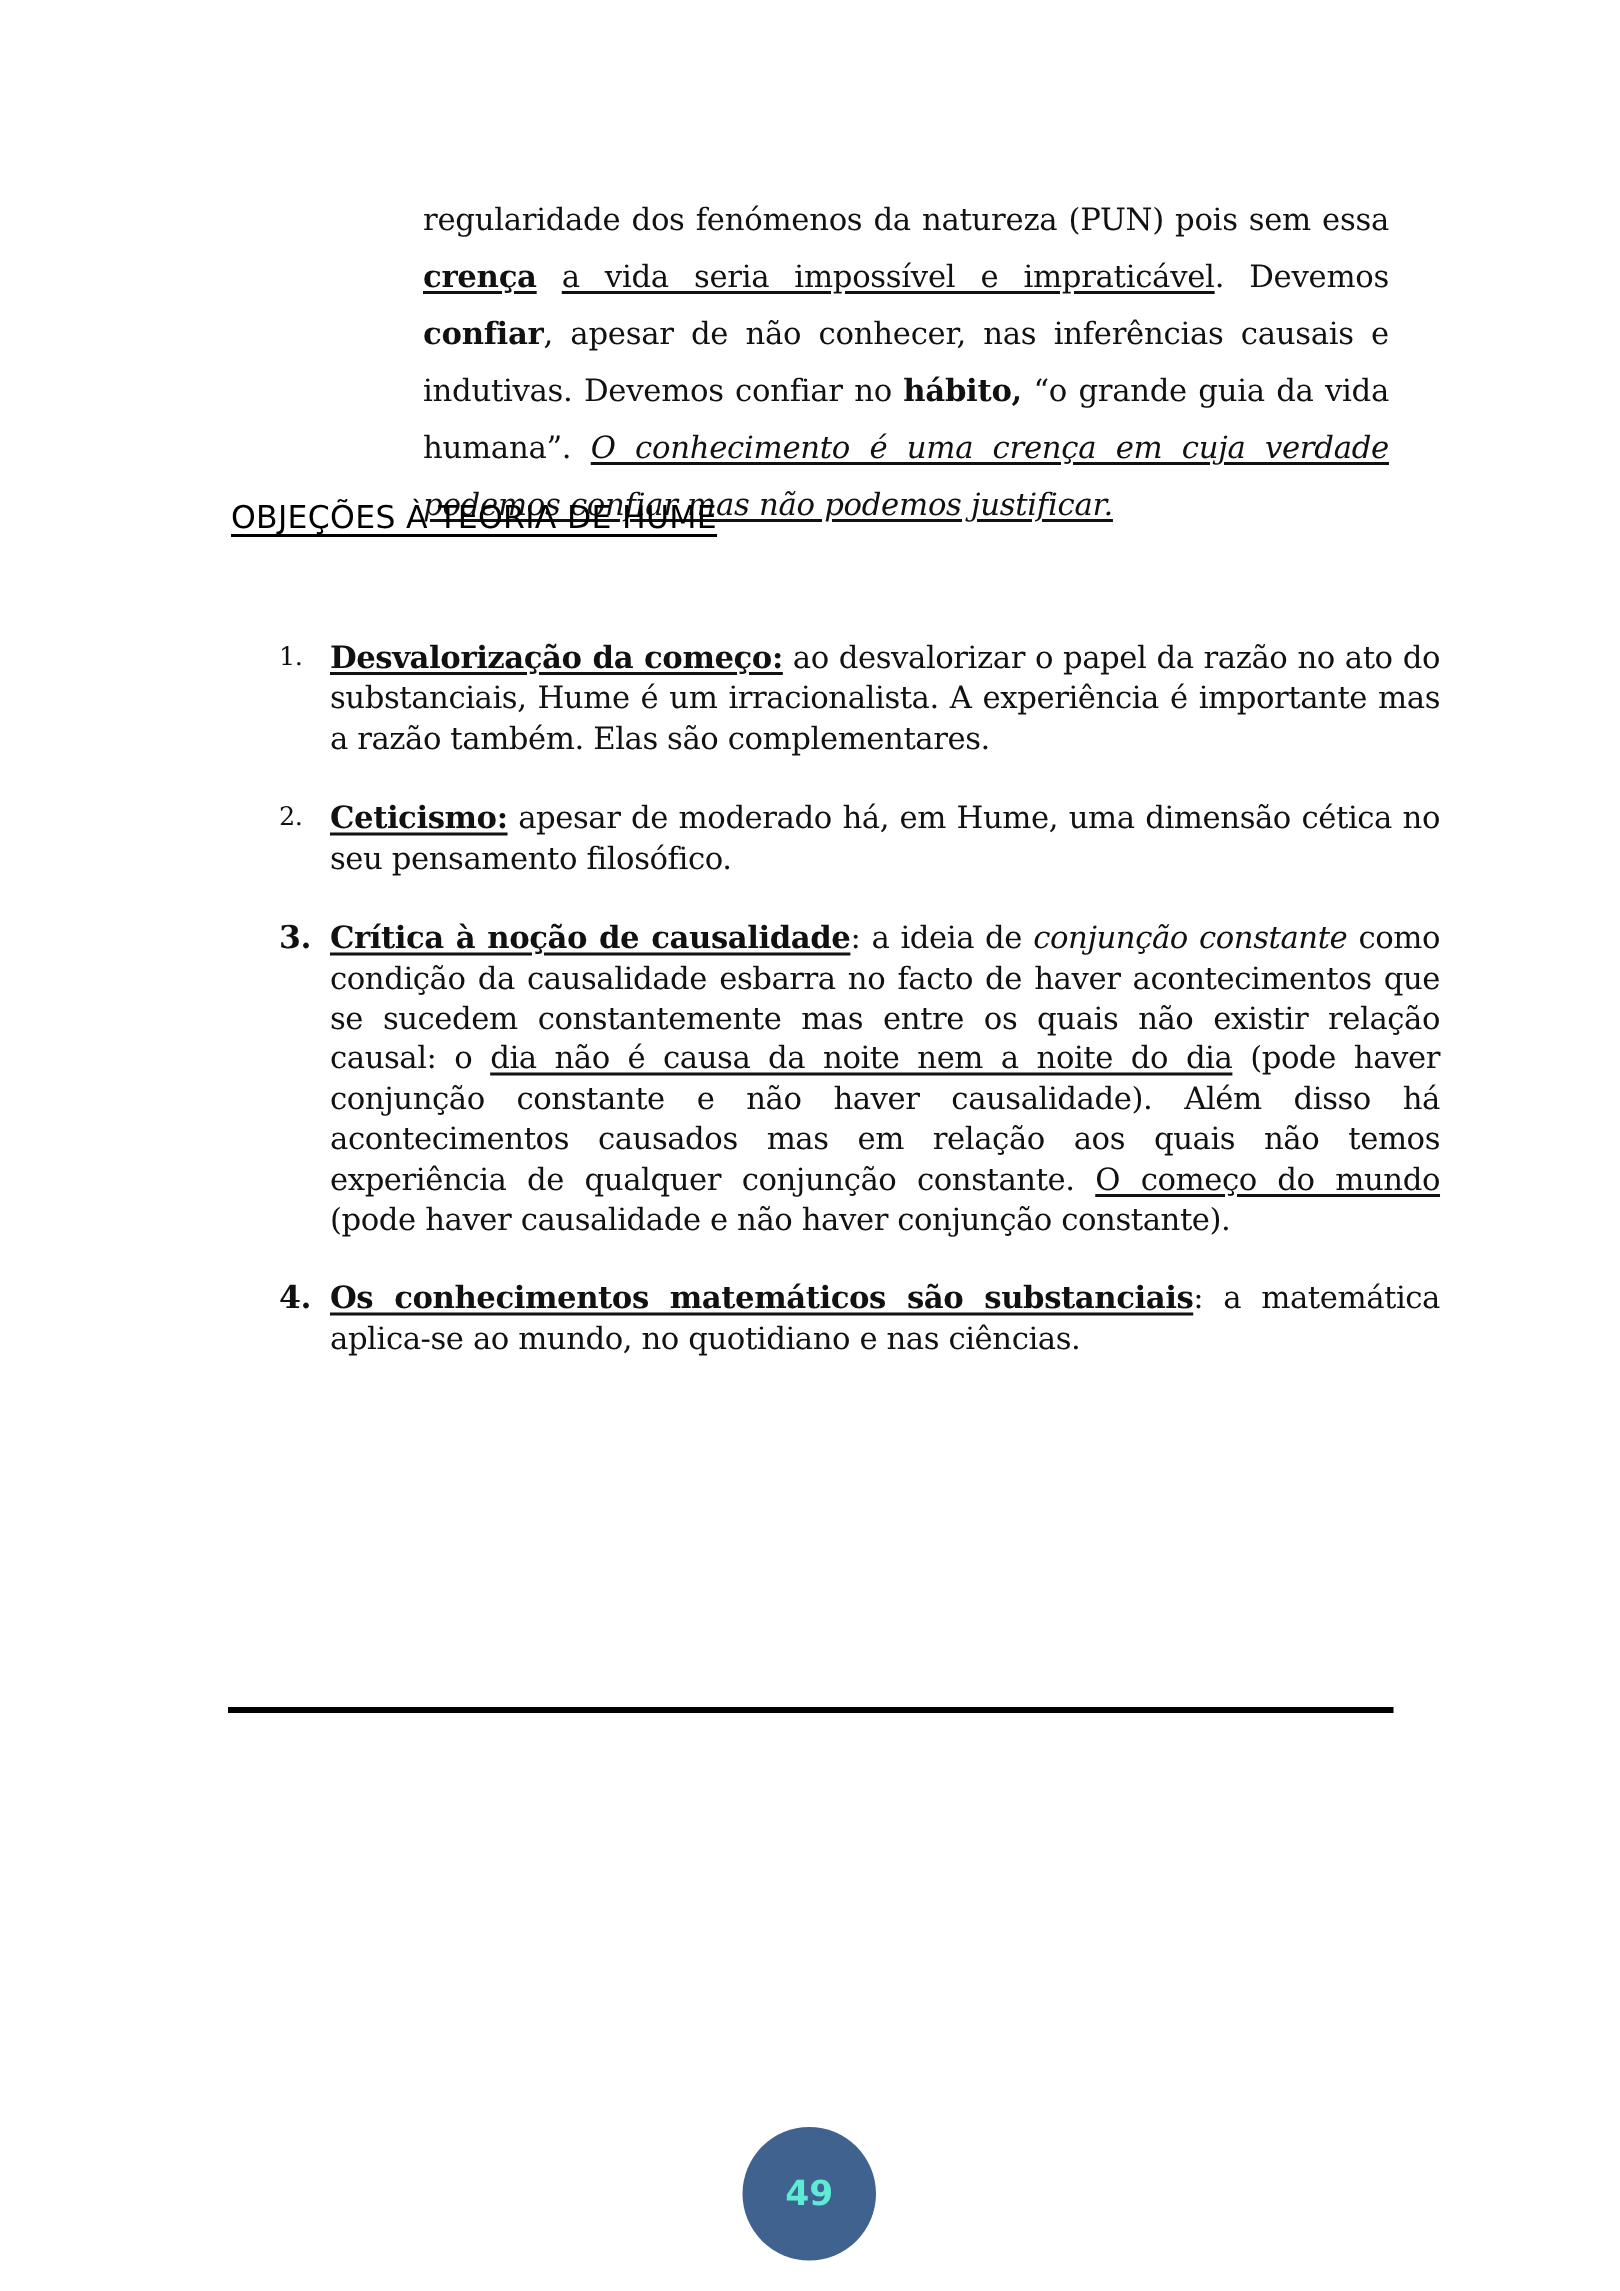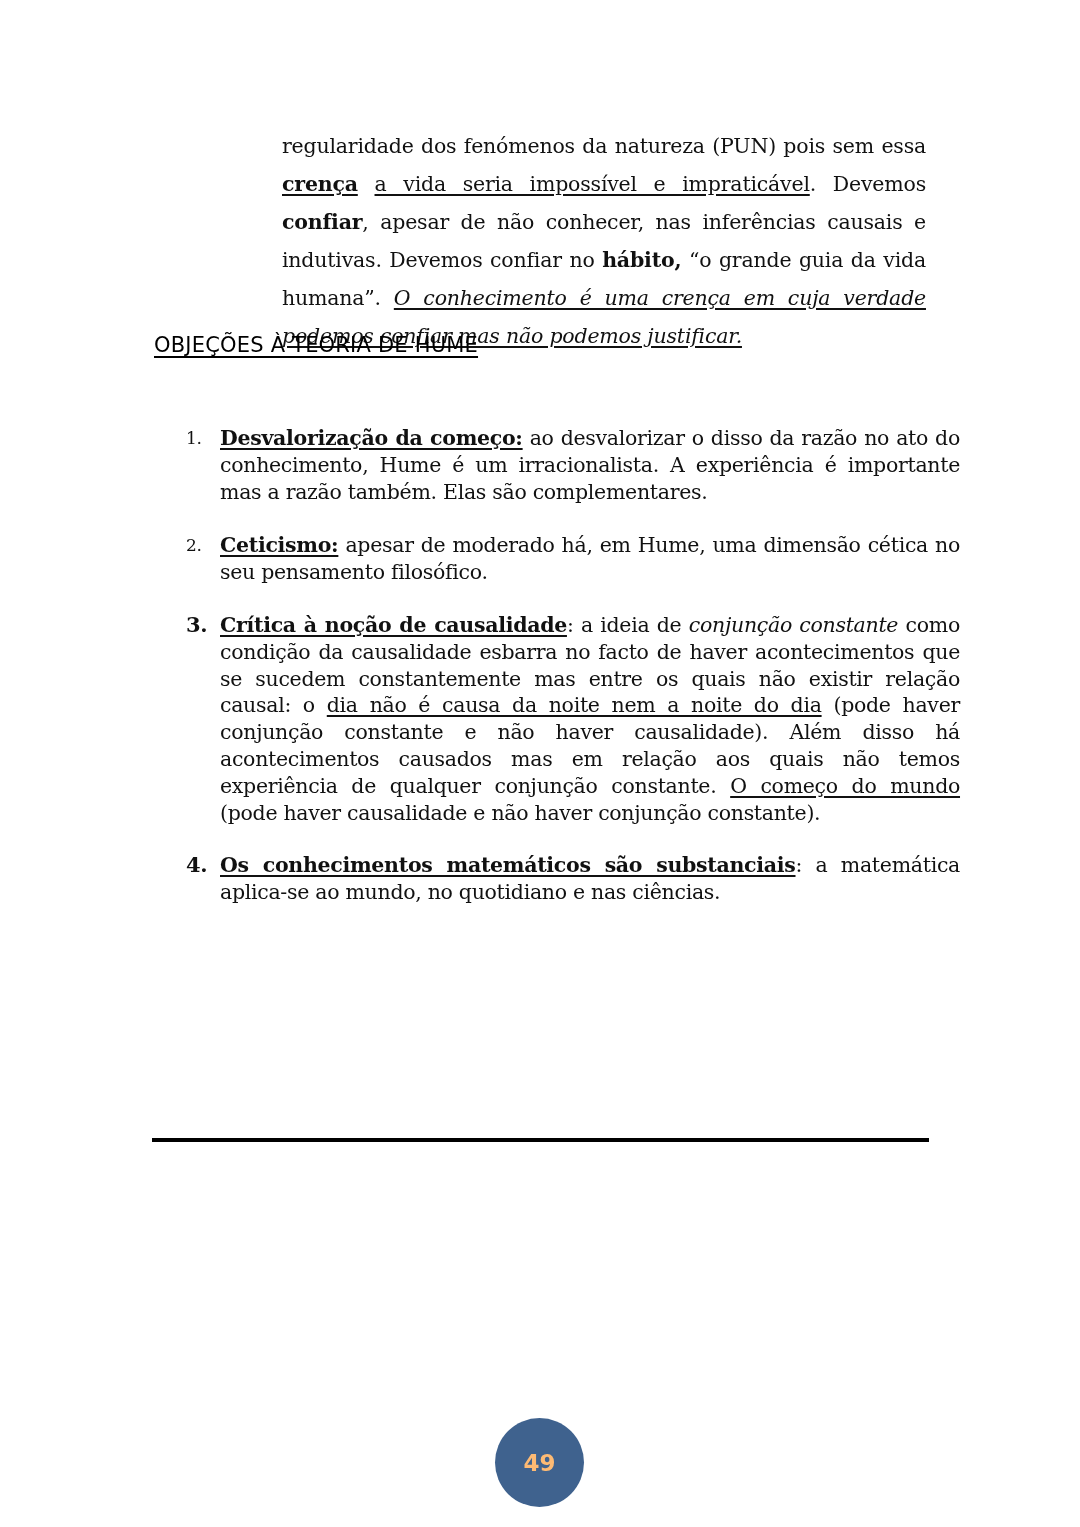--- a/index.html
+++ b/index.html
@@ -18,35 +18,35 @@
     .item { position: relative; padding-left: 34px; font-size: 20.5px; line-height: 26.8px;
             text-align: justify; letter-spacing: -0.3px; }
     .num { position: absolute; left: 0; top: 0; font-size: 17px; }
     .num.big { font-size: 21px; font-weight: bold; }
     .item1 { position: absolute; top: 0; left: 0; width: 740px; }
     .item2 { position: absolute; top: 107px; left: 0; width: 740px; }
     .item3 { position: absolute; top: 187px; left: 0; width: 740px; }
     .item4 { position: absolute; top: 427px; left: 0; width: 740px; }
     .rule { position: absolute; left: 152px; top: 1138px; width: 777px; height: 4px; background: #000; }
     .page-badge { position: absolute; left: 495px; top: 1418px; width: 89px; height: 89px;
-                  border-radius: 50%; background: #3f628e; color: #fdba74;
+                  border-radius: 50%; background: #3f628e; color: #5eead4;
                   display: flex; align-items: center; justify-content: center;
                   font-family: "DejaVu Sans", "Liberation Sans", sans-serif; font-weight: bold; font-size: 23px; }
   </style>
 </head>
 <body>
 
 <div class="para"><span>regularidade dos fenómenos da natureza (PUN) pois sem essa </span><span class="b u">crença</span><span>  </span><span class="u">a vida seria impossível e impraticável</span><span>. Devemos </span><span class="b">confiar</span><span>, apesar de não conhecer, nas inferências causais e indutivas. Devemos confiar no </span><span class="b">hábito,</span><span> “o grande guia da vida humana”.  </span><span class="i u">O conhecimento é uma crença em cuja verdade podemos confiar mas não podemos justificar.</span></div>
 
 <div class="heading">OBJEÇÕES À TEORIA DE HUME</div>
 
 <div class="list">
   <div class="item item1">
     <span class="num">1.</span>
-    <span class="b u">Desvalorização da começo:</span><span> ao desvalorizar o disso da razão no ato do conhecimento, Hume é um irracionalista. A experiência é importante mas a  razão também. Elas são complementares.</span>
+    <span class="b u">Desvalorização da começo:</span><span> ao desvalorizar o papel da razão no ato do substanciais, Hume é um irracionalista. A experiência é importante mas a  razão também. Elas são complementares.</span>
   </div>
   <div class="item item2">
     <span class="num">2.</span>
     <span class="b u">Ceticismo:</span><span> apesar de moderado há, em Hume, uma dimensão cética no seu pensamento filosófico.</span>
   </div>
   <div class="item item3">
     <span class="num big">3.</span>
     <span class="b u">Crítica à noção de causalidade</span><span>: a ideia de </span><span class="i">conjunção constante</span><span> como condição da causalidade esbarra no facto de haver acontecimentos que se sucedem constantemente mas entre os quais não existir relação causal: o </span><span class="u">dia não é causa da noite nem a noite do dia</span><span> (pode haver conjunção constante e não haver causalidade). Além disso há acontecimentos causados mas em relação aos quais não temos experiência de qualquer conjunção constante. </span><span class="u">O começo do mundo</span><span> (pode haver causalidade e não haver conjunção constante).</span>
   </div>
   <div class="item item4">

